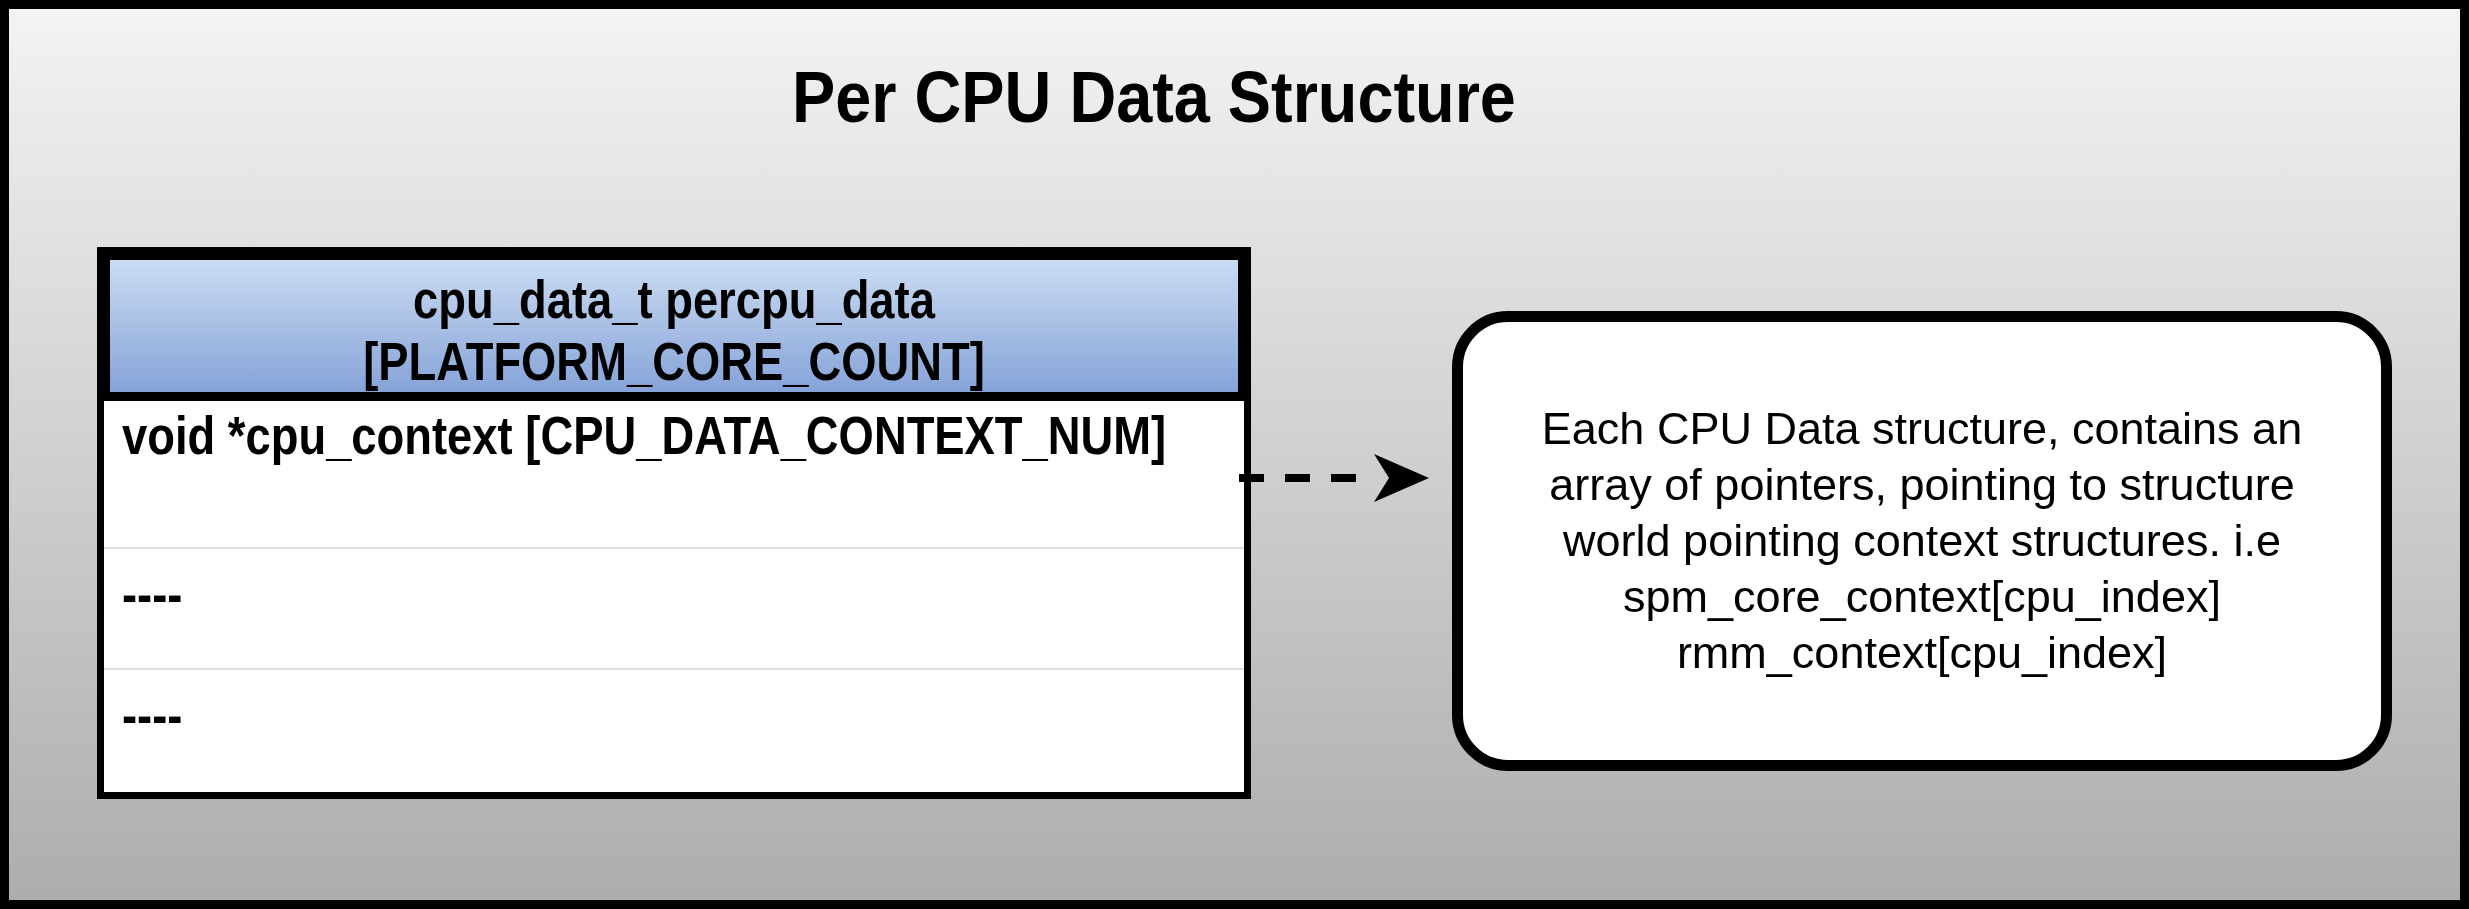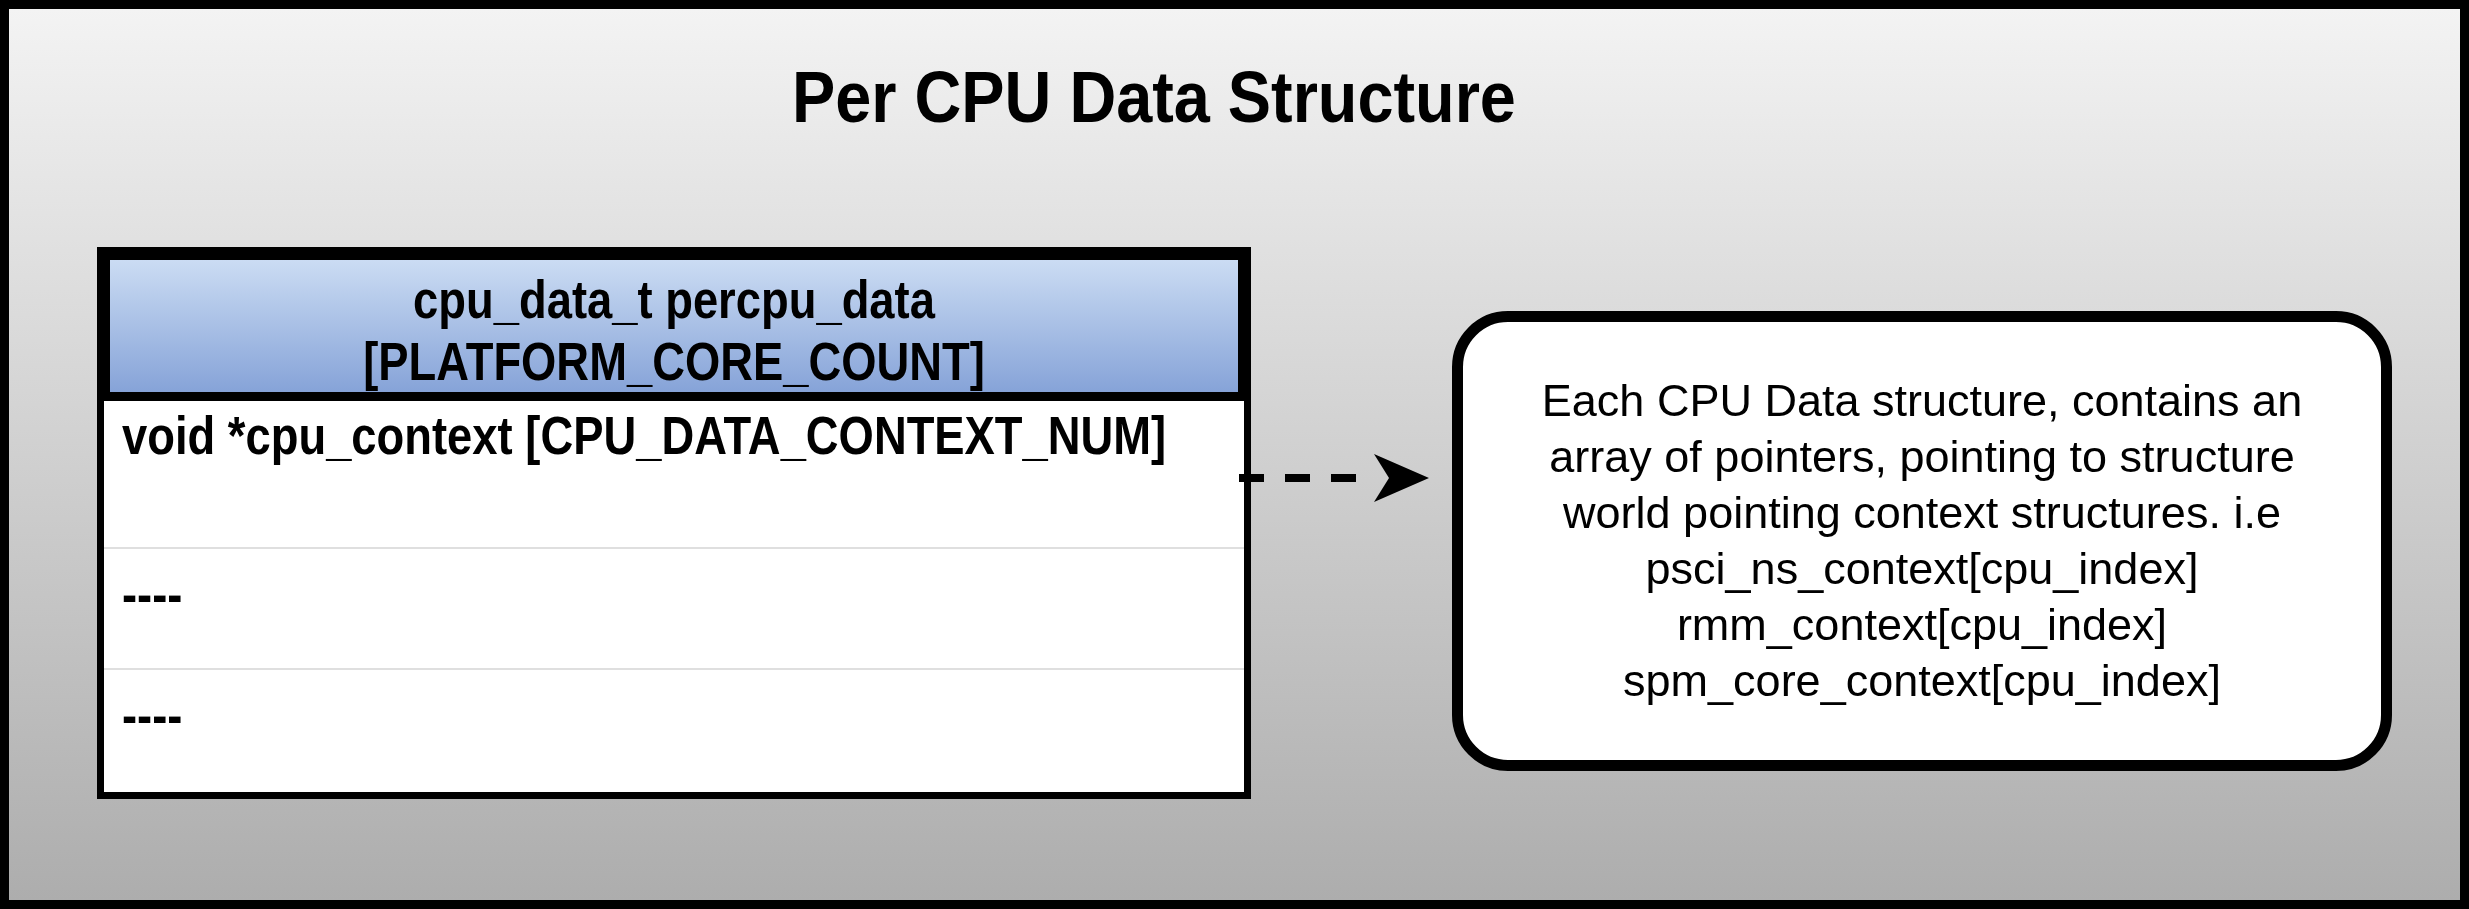--- a/index.html
+++ b/index.html
@@ -134,18 +134,17 @@
 
   <svg class="arrow" viewBox="0 0 190 62" xmlns="http://www.w3.org/2000/svg">
     <line x1="0" y1="31" x2="134" y2="31" stroke="#000" stroke-width="8" stroke-dasharray="25 21"></line>
     <polygon points="190,31 135,7 150,31 135,55" fill="#000"></polygon>
   </svg>
 
   <div class="note">
     <div class="note-line">Each CPU Data structure, contains an</div>
     <div class="note-line">array of pointers, pointing to structure</div>
     <div class="note-line">world pointing context structures. i.e</div>
-    <div class="note-line">psci_ns_context[cpu_index]</div>
+    <div class="note-line">spm_core_context[cpu_index]</div>
     <div class="note-line">rmm_context[cpu_index]</div>
-    <div class="note-line">spm_core_context[cpu_index]</div>
   </div>
 
 </div>
 
 </body></html>

